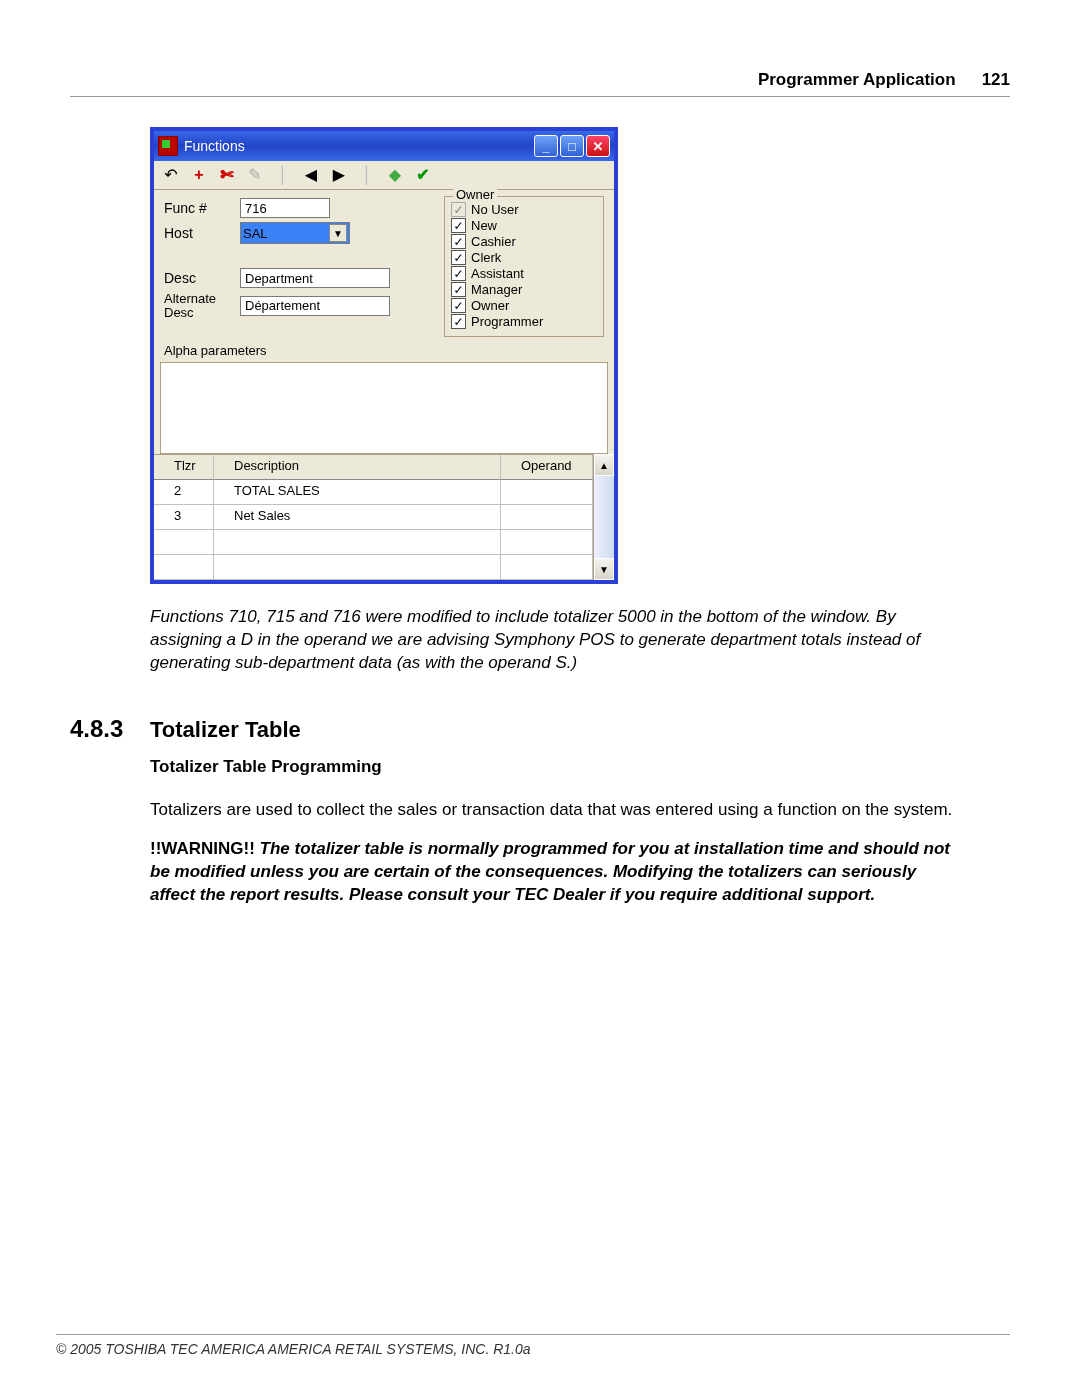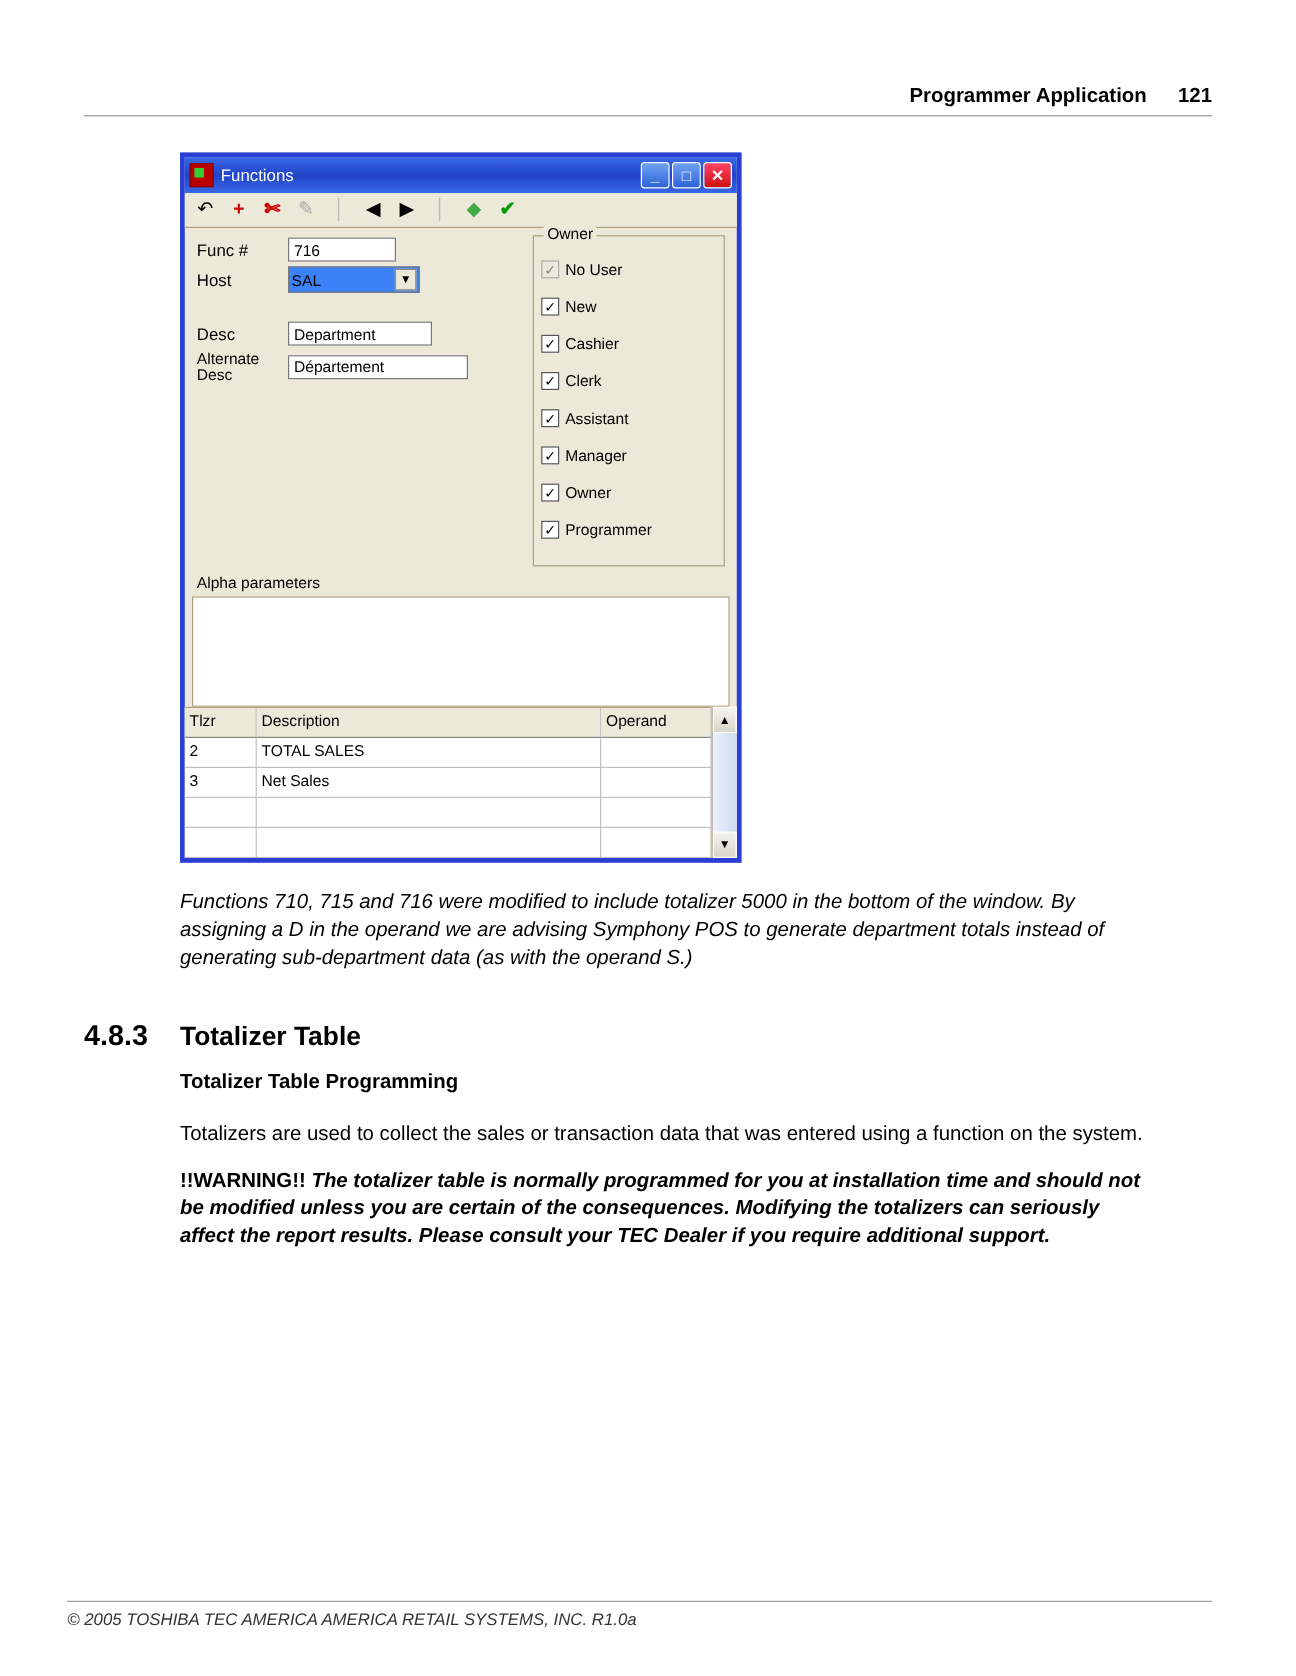--- a/index.html
+++ b/index.html
@@ -26,31 +26,31 @@
   .c-grn{color:#090;font-weight:bold}
   .form-area{display:flex;padding:8px 10px 6px 10px;gap:18px}
   .form-left{flex:1}
   .frow{display:flex;align-items:center;margin-bottom:4px}
   .flabel{width:76px;font-size:14px}
   .finput{border:1px solid #7a7a7a;background:#fff;height:20px;font-size:13px;padding:0 4px;box-sizing:border-box}
   .fselect{border:1px solid #7a7a7a;background:#3b82f6;height:22px;font-size:13px;padding:0 2px;box-sizing:border-box;display:flex;align-items:center;justify-content:space-between}
   .fselect .dd{width:16px;height:16px;border:1px solid #888;background:#ece9d8;display:flex;align-items:center;justify-content:center;font-size:10px}
   .access{border:1px solid #b0a080;padding:4px 6px 6px 6px;position:relative;margin-top:-2px}
   .access .legend{position:absolute;top:-10px;left:8px;background:#ece9d8;padding:0 3px;font-size:13px}
-  .chkrow{display:flex;align-items:center;gap:5px;font-size:13px;margin:16px 0}
+  .chkrow{display:flex;align-items:center;gap:5px;font-size:13px;margin:1px 0}
   .chk{width:13px;height:13px;border:1px solid #555;background:#fff;display:flex;align-items:center;justify-content:center;font-size:12px;line-height:1}
   .chk.on::after{content:"✓";color:#000}
   .chk.off{background:#ece9d8;border-color:#aaa}
   .chk.off::after{content:"✓";color:#888}
   .alpha{font-size:13px;padding:0 10px 4px 10px}
   .blank{background:#fff;height:90px;border:1px solid #b0a080;margin:0 6px}
   .grid-wrap{display:flex;margin:0 0 0 0}
   .grid{flex:1;border-top:1px solid #b0a080;background:#fff;font-size:13px}
   .grow{display:flex;height:25px;align-items:stretch}
-  .gcell{border-right:1px solid #c0c0c0;border-bottom:1px solid #c0c0c0;padding:3px 4px;box-sizing:border-box;overflow:hidden;white-space:nowrap}
+  .gcell{border-right:1px solid #c0c0c0;border-bottom:1px solid #c0c0c0;padding:3px 20px;box-sizing:border-box;overflow:hidden;white-space:nowrap}
   .ghead .gcell{background:#ece9d8;border-bottom:1px solid #888}
   .c1{width:60px}
   .c2{flex:1}
   .c3{width:92px}
   .scroll{width:20px;background:#ece9d8;border-left:1px solid #b0a080;display:flex;flex-direction:column}
   .sbtn{height:20px;border:1px solid #fff;background:linear-gradient(#f4f4f0,#d8d4c8);display:flex;align-items:center;justify-content:center;font-size:10px}
   .sfill{flex:1;background:linear-gradient(to right,#eef,#cde)}
   .caption{margin:22px 70px 0 80px;font-style:italic;font-size:17px;line-height:1.35}
   .sect-row{display:flex;align-items:baseline;margin-top:40px}
   .sect-num{width:80px;font-size:24px;font-weight:bold}
@@ -108,21 +108,21 @@
       <div class="frow">
         <span class="flabel">Host</span>
         <div class="fselect" style="width:110px">
           <span>SAL</span>
           <span class="dd">▼</span>
         </div>
       </div>
       <div style="height:20px"></div>
       <div class="frow">
         <span class="flabel">Desc</span>
-        <input class="finput" style="width: 120px;" value="Department">
+        <input class="finput" style="width: 150px;" value="Department">
       </div>
       <div class="frow">
         <span class="flabel" style="line-height:1.05;font-size:13px"><span>Alternate</span><br><span>Desc</span></span>
         <input class="finput" style="width: 150px;" value="Département">
       </div>
     </div>
     <div style="width:160px">
       <div class="access">
         <span class="legend">Owner</span>
         <div class="chkrow">

